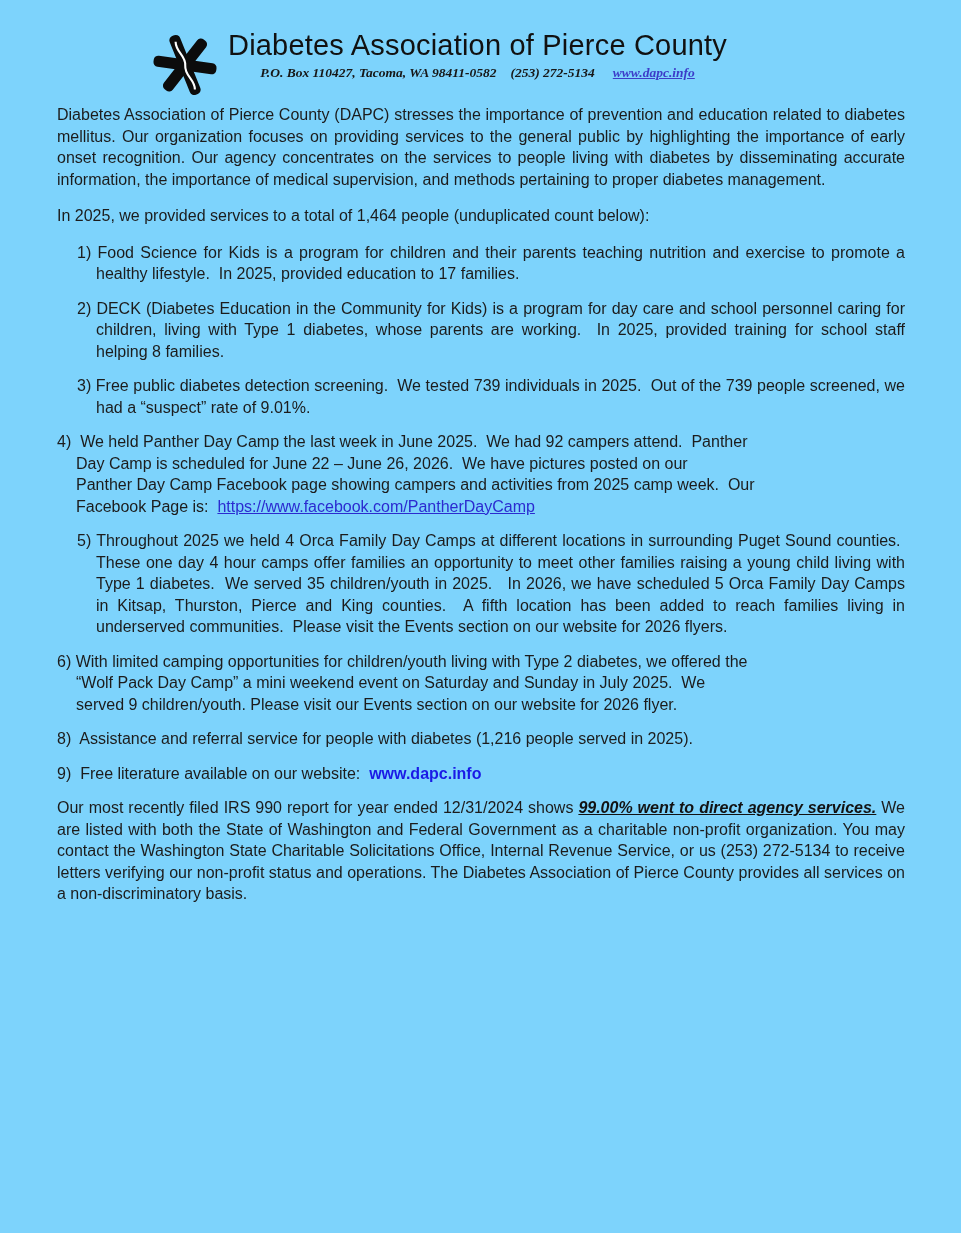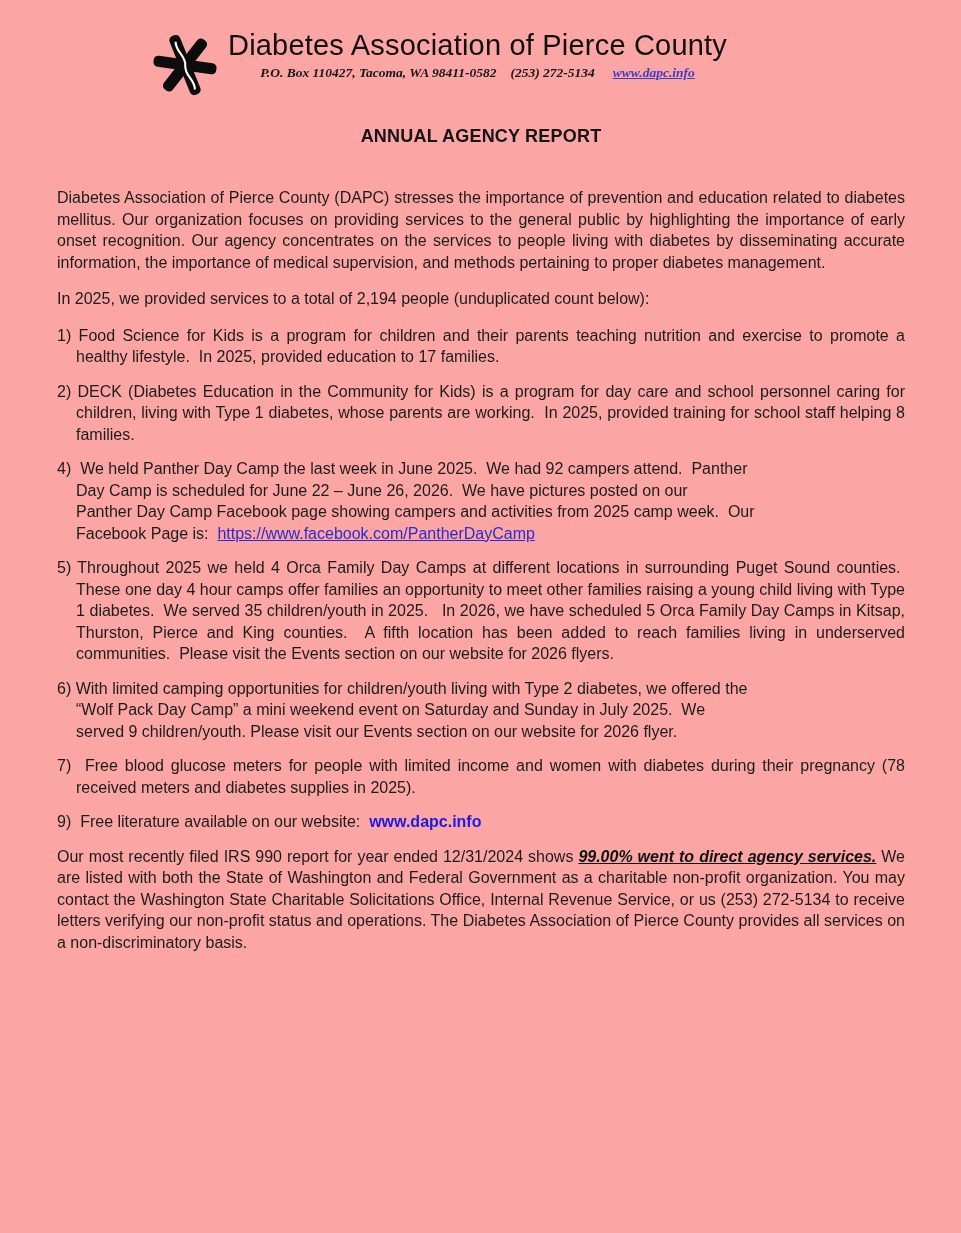--- a/index.html
+++ b/index.html
@@ -4,21 +4,21 @@
 <style>
   :root{
     --body-text:#1c1c1c;
     --link-blue:#2b2bd0;
     --bold-link-blue:#1a1ae6;
     --header-link-blue:#3c3cc8;
   }
   *{box-sizing:border-box;}
   html,body{margin:0;padding:0;background:#e8e8e8;}
   .page{
-    width:961px;height:1233px;margin:0 auto;background:#fca5a5;
+    width:961px;height:1233px;margin:0 auto;background:#7dd3fc;
     font-family:"Liberation Sans","DejaVu Sans",sans-serif;
     color:var(--body-text);overflow:hidden;
   }
   .content{padding:28px 56px 0 57px;}
   
   .letterhead{display:flex;align-items:flex-start;margin-left:95px;}
   .logo{flex:0 0 auto;margin-top:2px;}
   .head-text{margin-left:10px;display:flex;flex-direction:column;}
   .org-name{
     font-size:29px;font-weight:400;margin:0;line-height:34px;color:#111;
@@ -34,21 +34,21 @@
   .hdr-link{color:var(--header-link-blue);text-decoration:underline;}
   
   .report-title{
     text-align:center;font-size:18px;font-weight:700;color:#141414;
     margin:22px 0 40px;letter-spacing:0.2px;
   }
   
   .bodytext{font-size:16px;line-height:21.5px;}
   .bodytext p{margin:0 0 15px;}
   .item{margin:0 0 13px;padding-left:19px;text-indent:-19px;}
-  .justify{text-align:justify;}
+  .justify{text-align:justify;margin-left:20px;}
   .num{white-space:pre;}
   a.seg-link{color:var(--link-blue);cursor:pointer;}
   a.seg-boldlink{color:var(--bold-link-blue);font-weight:700;text-decoration:none;cursor:pointer;}
   .seg-bold{font-weight:700;color:#121212;}
   .seg-bolditalic{font-weight:700;font-style:italic;color:#121212;text-decoration:underline;}
 </style>
 </head>
 <body>
 
 <div class="page">
@@ -68,33 +68,33 @@
         </svg>
       </div>
       <div class="head-text">
         <h1 class="org-name">Diabetes Association of Pierce County</h1>
         <div class="addr">
           <span>P.O. Box 110427, Tacoma, WA 98411-0582</span><span class="gap1">(253) 272-5134</span><a class="gap2 hdr-link" href="#">www.dapc.info</a>
         </div>
       </div>
     </header>
 
-    <h2 class="report-title">ANNUAL AGENCY REPORT</h2>
 
     <div class="bodytext">
       <p class="justify">Diabetes Association of Pierce County (DAPC) stresses the importance of prevention and education related to diabetes mellitus. Our organization focuses on providing services to the general public by highlighting the importance of early onset recognition. Our agency concentrates on the services to people living with diabetes by disseminating accurate information, the importance of medical supervision, and methods pertaining to proper diabetes management.</p>
-      <p>In 2025, we provided services to a total of 2,194 people (unduplicated count below):</p>
+      <p>In 2025, we provided services to a total of 1,464 people (unduplicated count below):</p>
 
       <div>
           <div class="item justify"><span class="num">1)</span> Food Science for Kids is a program for children and their parents teaching nutrition and exercise to promote a healthy lifestyle.&nbsp; In 2025, provided education to 17 families.</div>
           <div class="item justify"><span class="num">2)</span> DECK (Diabetes Education in the Community for Kids) is a program for day care and school personnel caring for children, living with Type 1 diabetes, whose parents are working.&nbsp; In 2025, provided training for school staff helping 8 families.</div>
+          <div class="item justify"><span class="num">3)</span> Free public diabetes detection screening.&nbsp; We tested 739 individuals in 2025.&nbsp; Out of the 739 people screened, we had a “suspect” rate of 9.01%.</div>
           <div class="item"><span class="num">4)</span>&nbsp; We held Panther Day Camp the last week in June 2025.&nbsp; We had 92 campers attend.&nbsp; Panther<br>Day Camp is scheduled for June 22 – June 26, 2026.&nbsp; We have pictures posted on our<br>Panther Day Camp Facebook page showing campers and activities from 2025 camp week.&nbsp; Our<br>Facebook Page is:&nbsp; <a class="seg-link" href="#">https://www.facebook.com/PantherDayCamp</a></div>
           <div class="item justify"><span class="num">5)</span> Throughout 2025 we held 4 Orca Family Day Camps at different locations in surrounding Puget Sound counties.&nbsp; These one day 4 hour camps offer families an opportunity to meet other families raising a young child living with Type 1 diabetes.&nbsp; We served 35 children/youth in 2025.&nbsp;&nbsp; In 2026, we have scheduled 5 Orca Family Day Camps in Kitsap, Thurston, Pierce and King counties.&nbsp; A fifth location has been added to reach families living in underserved communities.&nbsp; Please visit the Events section on our website for 2026 flyers.</div>
           <div class="item"><span class="num">6)</span> With limited camping opportunities for children/youth living with Type 2 diabetes, we offered the<br>“Wolf Pack Day Camp” a mini weekend event on Saturday and Sunday in July 2025.&nbsp; We<br>served 9 children/youth. Please visit our Events section on our website for 2026 flyer.</div>
-          <div class="item justify"><span class="num">7)</span>&nbsp; Free blood glucose meters for people with limited income and women with diabetes during their pregnancy (78 received meters and diabetes supplies in 2025).</div>
+          <div class="item"><span class="num">8)</span>&nbsp; Assistance and referral service for people with diabetes (1,216 people served in 2025).</div>
           <div class="item"><span class="num">9)</span>&nbsp; Free literature available on our website:&nbsp; <a class="seg-boldlink" href="#">www.dapc.info</a></div>
         </div>
 
       <p class="justify">Our most recently filed IRS 990 report for year ended 12/31/2024 shows <span class="seg-bolditalic">99.00% went to direct agency services.</span> We are listed with both the State of Washington and Federal Government as a charitable non-profit organization. You may contact the Washington State Charitable Solicitations Office, Internal Revenue Service, or us (253) 272-5134 to receive letters verifying our non-profit status and operations. The Diabetes Association of Pierce County provides all services on a non-discriminatory basis.</p>
     </div>
 
   </div>
 </div>
 
 </body></html>

